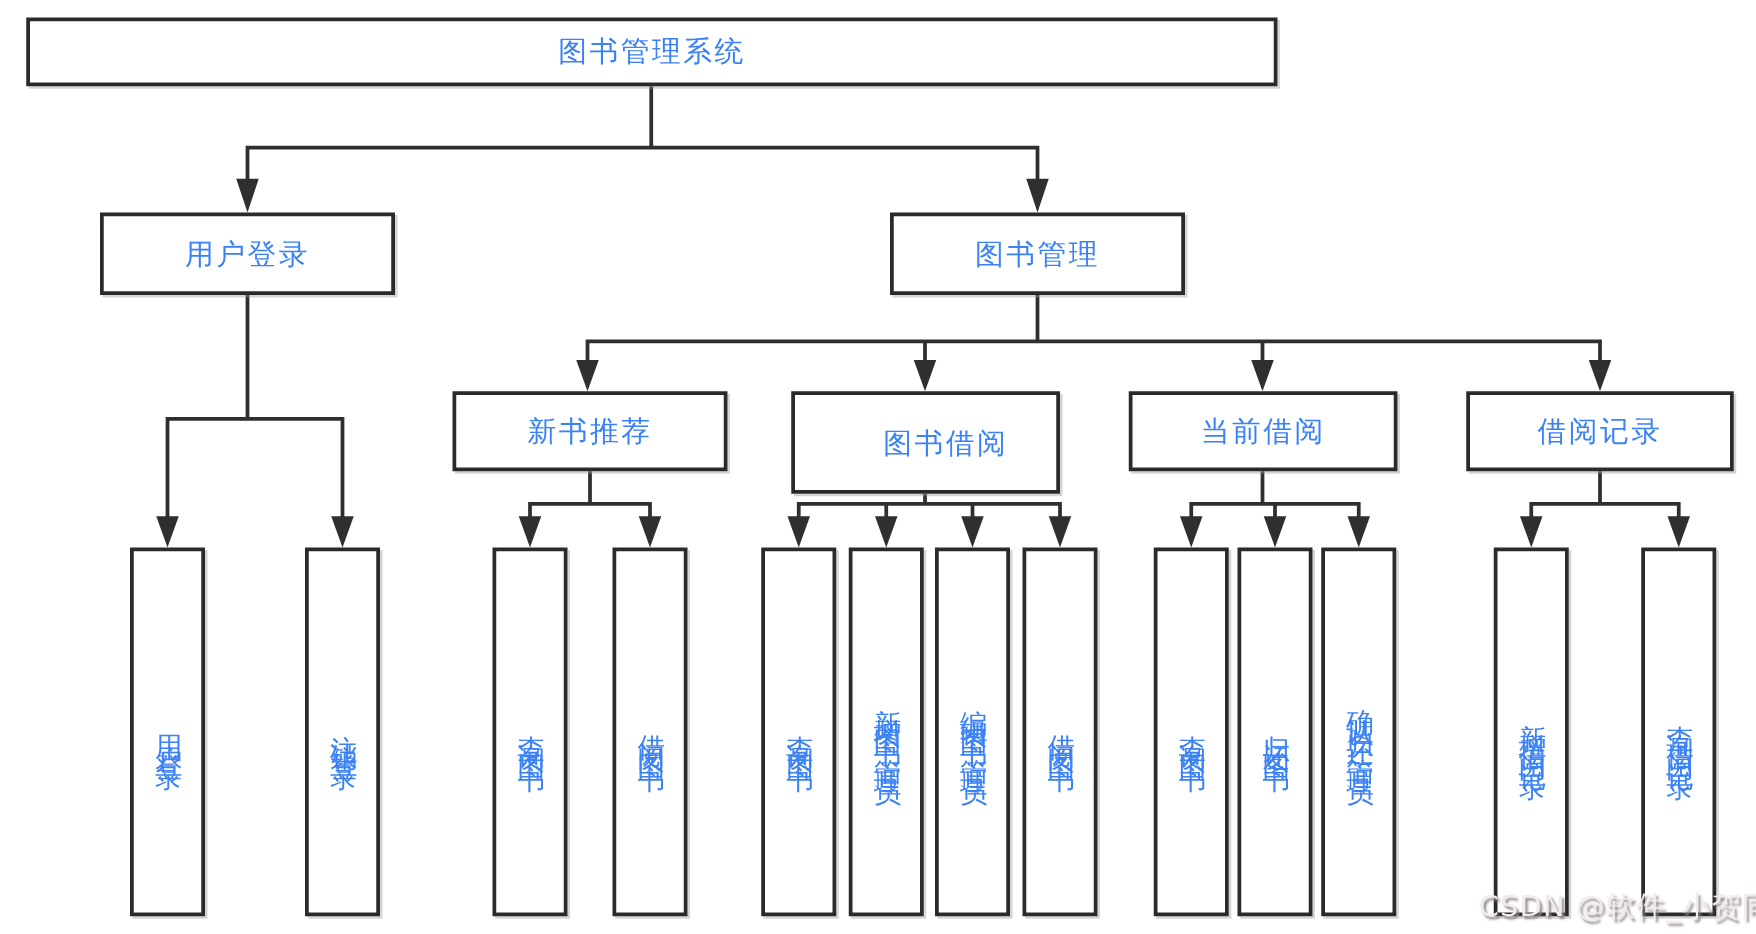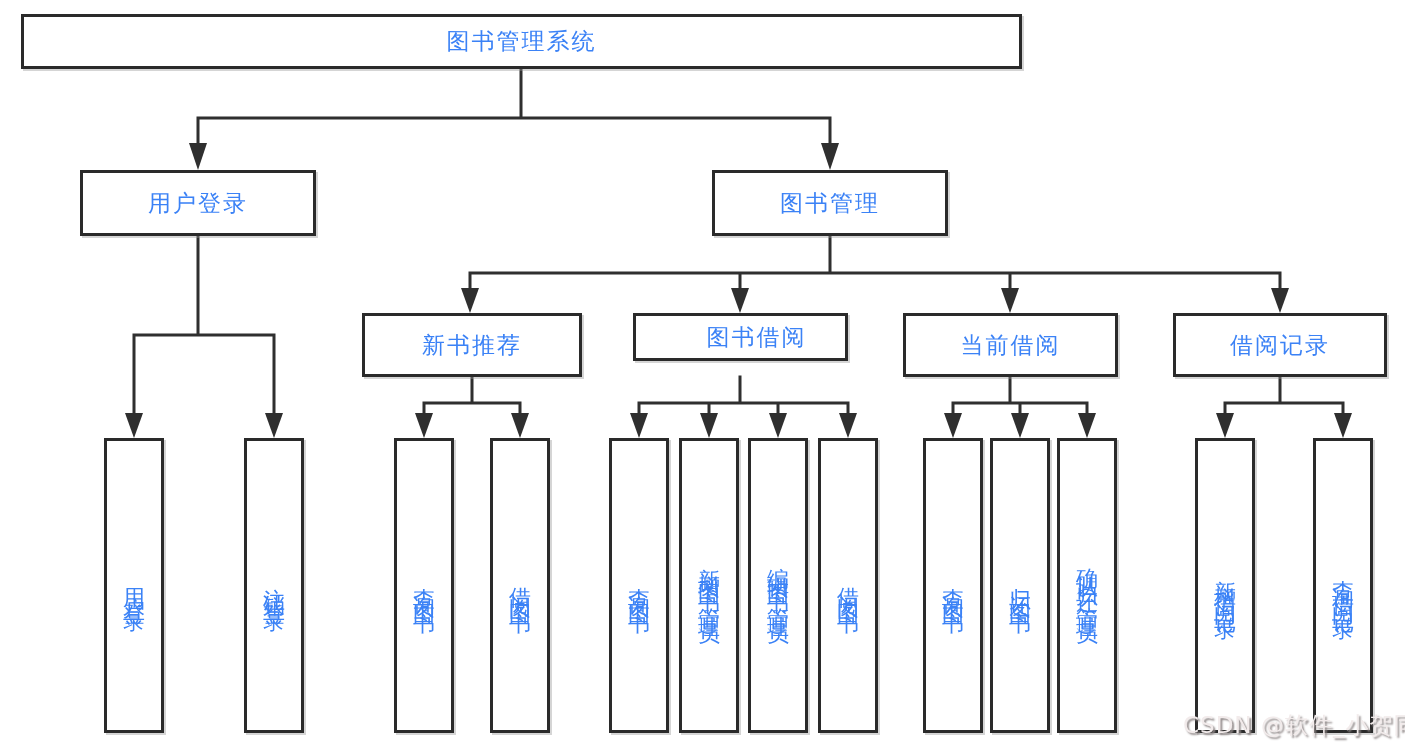--- a/index.html
+++ b/index.html
@@ -36,21 +36,21 @@
     color: #3b82f6;
     font-size: 23px;
     letter-spacing: 2px;
     z-index: 2;
     white-space: nowrap;
   }
   .root-box    { left: 21px;  top: 14px;  width: 1001px; height: 55px; }
   .lv2-login   { left: 80px;  top: 170px; width: 236px;  height: 66px; }
   .lv2-mgmt    { left: 712px; top: 170px; width: 236px;  height: 66px; }
   .lv3-a { left: 362px;  top: 313px; width: 220px; height: 64px; }
-  .lv3-b { left: 633px;  top: 313px; width: 215px; height: 48px; padding-left: 32px; }
+  .lv3-b { left: 633px;  top: 313px; width: 215px; height: 82px; padding-left: 32px; }
   .lv3-c { left: 903px;  top: 313px; width: 215px; height: 64px; text-align: center; }
   .lv3-d { left: 1173px; top: 313px; width: 214px; height: 64px; }
   .vbox {
     writing-mode: vertical-rl;
     text-orientation: mixed;
     font-size: 22px;
     letter-spacing: 8px;
     line-height: 1.1;
     top: 438px;
     width: 60px;

